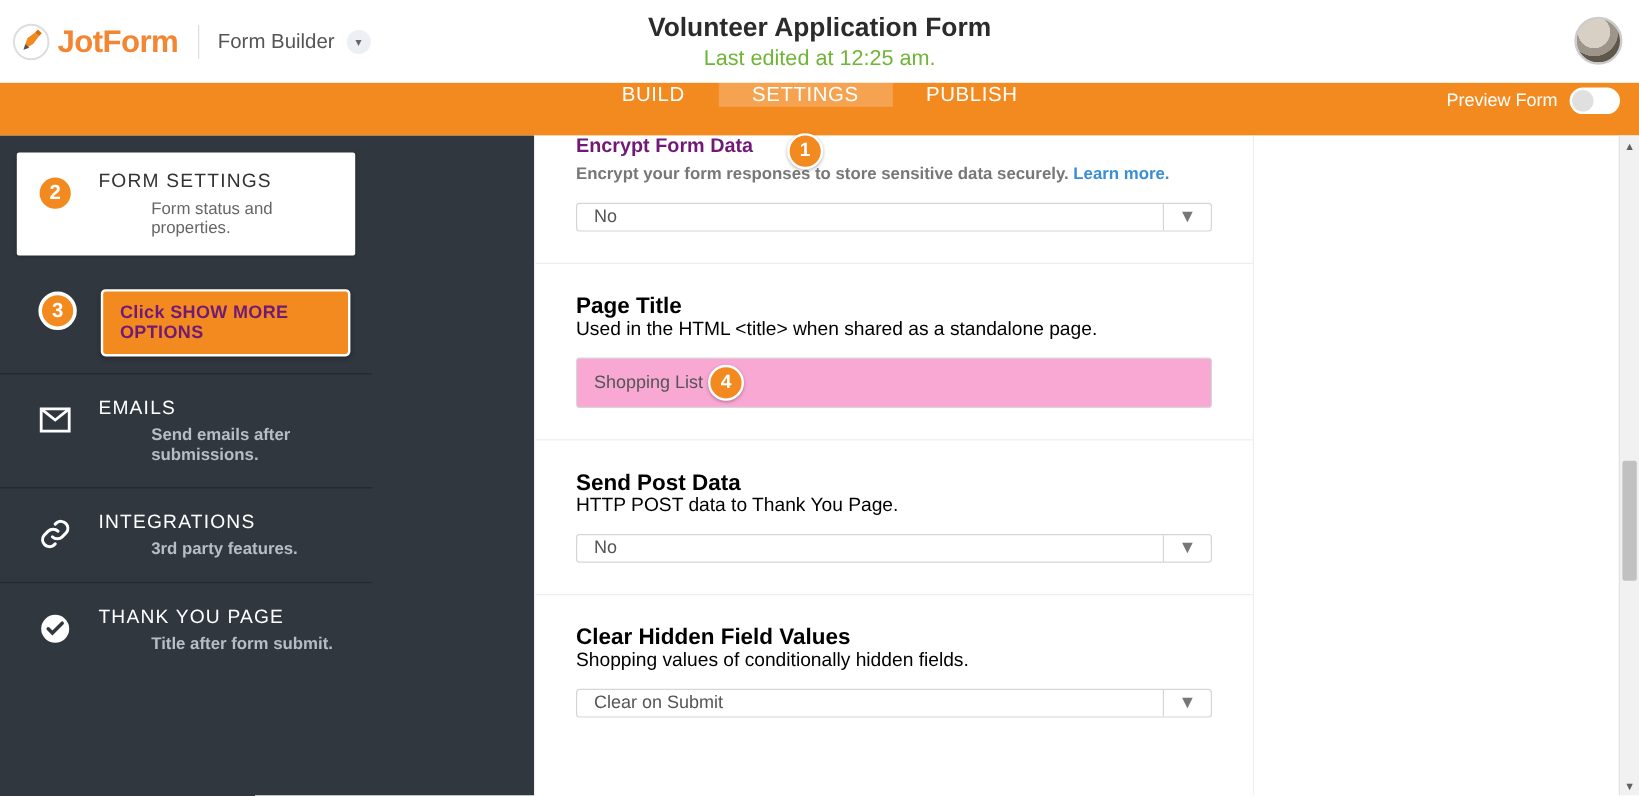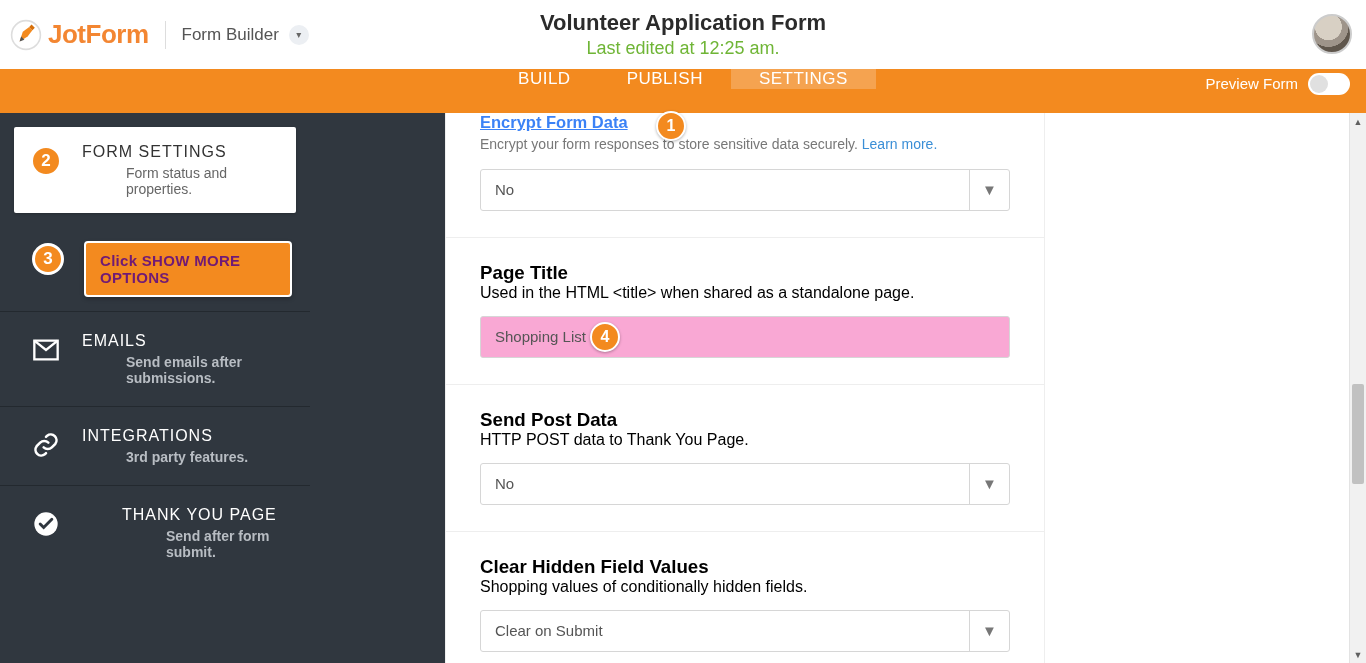--- a/index.html
+++ b/index.html
@@ -76,26 +76,26 @@
     background: #f38a1f; border: 2px solid #fff; border-radius: 4px; padding: 9px 14px;
     color: #701a75; font-weight: 700; font-size: 15px; letter-spacing: 0.3px; box-shadow: 0 2px 4px rgba(0,0,0,0.25);
   }
   .spacer-left { width: 135px; background: #30373f; }
   .panel {
     width: 600px; background: #fff; border-left: 1px solid #eee; border-right: 1px solid #eee;
     overflow-y: auto;
   }
   .section { padding: 4px 34px 26px 34px; border-bottom: 1px solid #eee; }
   .section:first-child { padding-top: 0; }
-  .section h3 { font-size: 16.5px; color: #3b82f6; font-weight: 600; text-decoration: underline; }
-  .section .desc { font-size: 14px; color: #777; margin-top: 3px; line-height: 1.4; }
+  .section h3 { font-size: 16.5px; color: #701a75; font-weight: 600; }
+  .section .desc { font-size: 14px; color: #777; margin-top: 3px; line-height: 1.4; font-weight: bold; }
   .section .desc a { color: #3a8ed6; text-decoration: none; }
   .field-row { margin-top: 14px; position: relative; }
   .select {
-    height: 42px; border: 1px solid #d6d6d6; border-radius: 3px; display: flex; align-items: center;
+    height: 24px; border: 1px solid #d6d6d6; border-radius: 3px; display: flex; align-items: center;
     padding: 0 14px; font-size: 15px; color: #555; background: #fff; position: relative;
   }
   .select .arrow-box {
     position: absolute; right: 0; top: 0; bottom: 0; width: 40px; border-left: 1px solid #d6d6d6;
     display: flex; align-items: center; justify-content: center; color: #777;
   }
   .input {
     width: 100%; height: 42px; border: 1px solid #d6d6d6; border-radius: 3px; padding: 0 14px;
     font-size: 15px; color: #555; background:#f9a8d4;
   }
@@ -146,22 +146,22 @@
   <div class="title-block">
     <h1>Volunteer Application Form</h1>
     <div class="sub">Last edited at 12:25 am.</div>
   </div>
   <div class="avatar"></div>
 </div>
 
 <div class="navbar">
   <div class="nav-tabs">
     <div class="nav-tab">BUILD</div>
+    <div class="nav-tab active">SETTINGS</div>
     <div class="nav-tab">PUBLISH</div>
-    <div class="nav-tab active">SETTINGS</div>
   </div>
   <div class="preview">
     <span>Preview Form</span>
     <div class="toggle">
       <div class="knob"></div>
     </div>
   </div>
 </div>
 
 <div class="main">
@@ -195,28 +195,28 @@
     <div class="side-item">
       <svg class="ico" viewBox="0 0 24 24">
           <path d="M10 14a5 5 0 0 0 7 0l3-3a5 5 0 0 0-7-7l-1 1M14 10a5 5 0 0 0-7 0l-3 3a5 5 0 0 0 7 7l1-1" fill="none" stroke="#fff" stroke-width="2.2" stroke-linecap="round"></path>
         </svg>
       <div class="txt">
         <div class="t">INTEGRATIONS</div>
         <div class="d">3rd party features.</div>
       </div>
     </div>
 
-    <div class="side-item" style="border-bottom:none;gap:40px;">
+    <div class="side-item" style="border-bottom:none;">
       <svg class="ico" viewBox="0 0 24 24">
           <circle cx="12" cy="12" r="10" fill="#fff"></circle>
           <path d="M7 12l3 3 7-7" fill="none" stroke="#30373f" stroke-width="2.5" stroke-linecap="round"></path>
         </svg>
       <div class="txt">
         <div class="t">THANK YOU PAGE</div>
-        <div class="d">Send after form submit.</div>
+        <div class="d">Title after form submit.</div>
       </div>
     </div>
   </div>
 
   <div class="spacer-left"></div>
 
   <div class="panel">
 
     <div class="section">
       <h3>Encrypt Form Data</h3>

